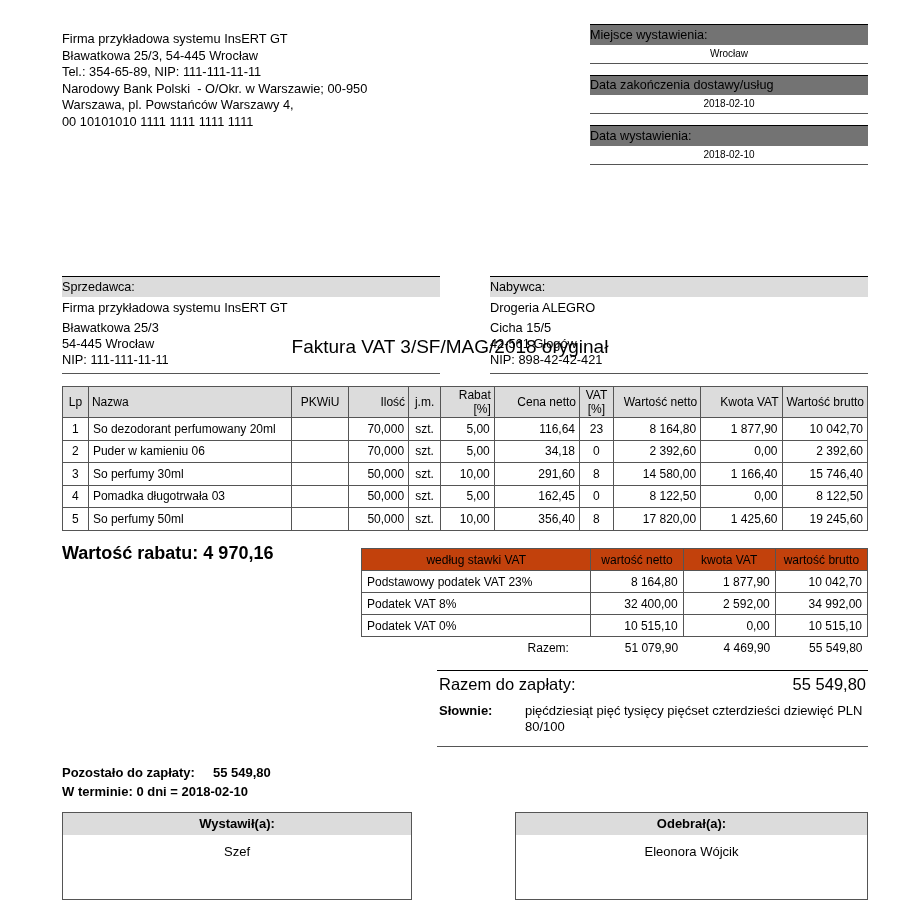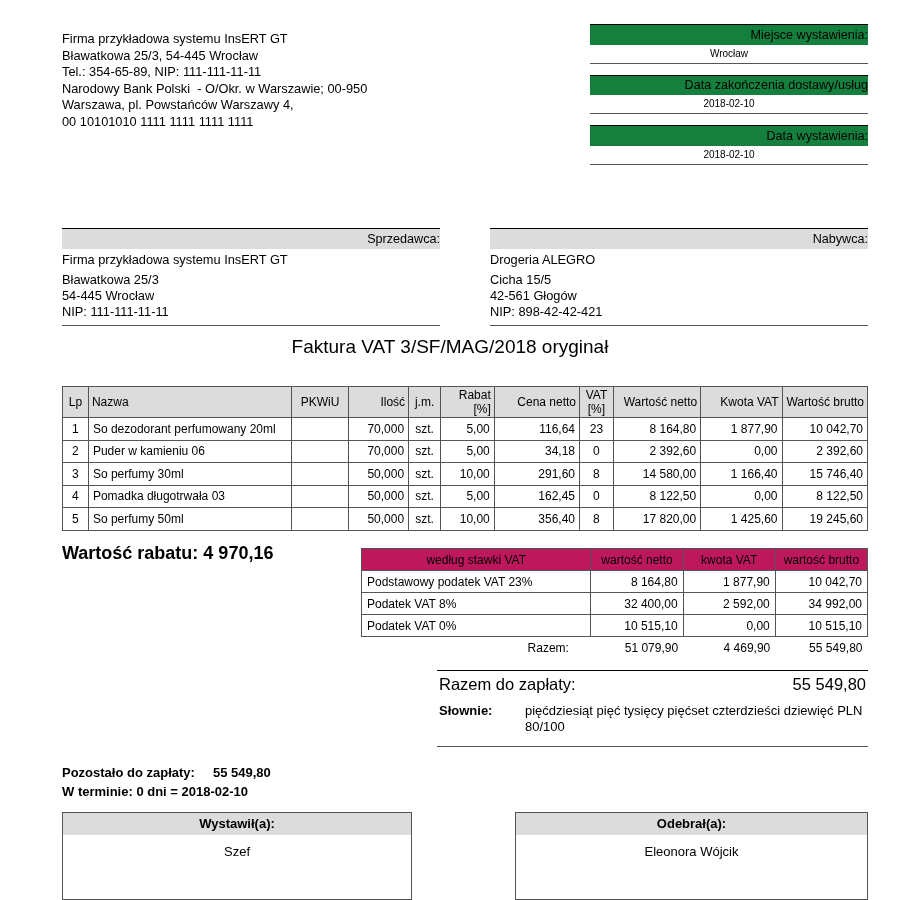--- a/index.html
+++ b/index.html
@@ -14,35 +14,35 @@
   }
   .page { position: relative; width: 836px; height: 900px; }
 
   
   .hdr { position: absolute; left: 62px; top: 31px; line-height: 16.6px; font-size: 12.8px; }
   .hdr div { white-space: pre; }
 
   .infoboxes { position: absolute; left: 590px; top: 24px; width: 278px; }
   .ibox { margin-bottom: 11px; }
   .ibox-title {
-    background: #15803d; text-align: right; padding: 2.5px 0 3px;
+    background: #737373; text-align: left; padding: 2.5px 0 3px;
     border-top: 1.6px solid #000; font-size: 12.6px;
   }
   .ibox-val {
     text-align: center; padding: 3px 0 4px; border-bottom: 1px solid #555;
     font-size: 10px;
   }
 
   
   .party { position: absolute; top: 228px; }
   .party.sell { left: 62px; width: 378px; }
   .party.buy  { left: 490px; width: 378px; }
   .party-title {
-    background: #dcdcdc; text-align: right; padding: 2.5px 0 3px;
-    border-top: 1.8px solid #000; font-size: 12.6px;
+    background: #dcdcdc; text-align: left; padding: 2.5px 0 3px;
+    border-top: 1.8px solid #000; font-size: 12.6px; margin-top: 48px;
   }
   .party-name { padding-top: 3px; font-size: 12.8px; }
   .party-lines { padding-top: 5px; line-height: 16.4px; font-size: 12.8px; }
   .party-rule { border-bottom: 1px solid #555; margin-top: 4px; }
 
   
   .doc-title {
     position: absolute; left: 0; top: 336px; width: 900px;
     text-align: center; font-size: 19px;
   }
@@ -78,21 +78,21 @@
     position: absolute; left: 62px; top: 543px;
     font-weight: bold; font-size: 18px;
   }
 
   
   .vat {
     position: absolute; left: 361px; top: 548px; width: 507px;
     font-size: 12px;
   }
   .vat th, .vat td { border: 1px solid #555; padding: 3px 5px; height: 22px; }
-  .vat thead th { background: #be185d; font-weight: normal; text-align: center; }
+  .vat thead th { background: #c2410c; font-weight: normal; text-align: center; }
   .v-rate { width: 229px; text-align: left; }
   .v-num  { width: 92px; text-align: right; }
   .vat tr.sum td { border: none; border-top: 1px solid #555; padding-top: 3px; }
   .vat tr.sum td.lbl { text-align: right; padding-right: 22px; }
 
   
   .totals { position: absolute; left: 437px; top: 670px; width: 431px; }
   .tot-rule-top { border-top: 1.8px solid #000; }
   .tot-row { display: flex; justify-content: space-between; align-items: baseline;
              font-weight: normal; font-size: 16.5px; padding: 4px 2px 5px 2px; gap: 37px; }

